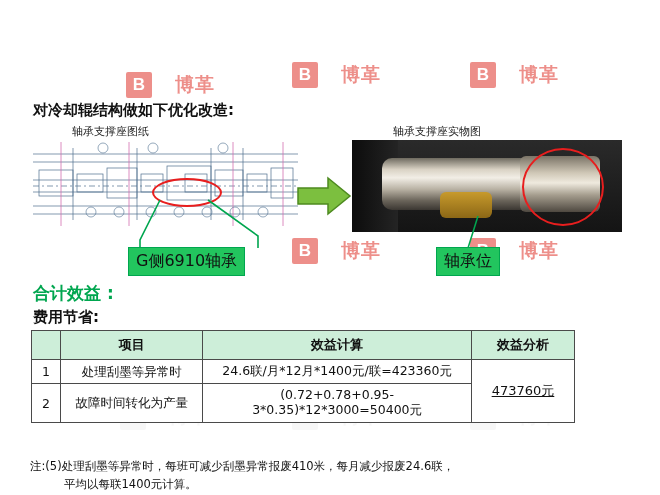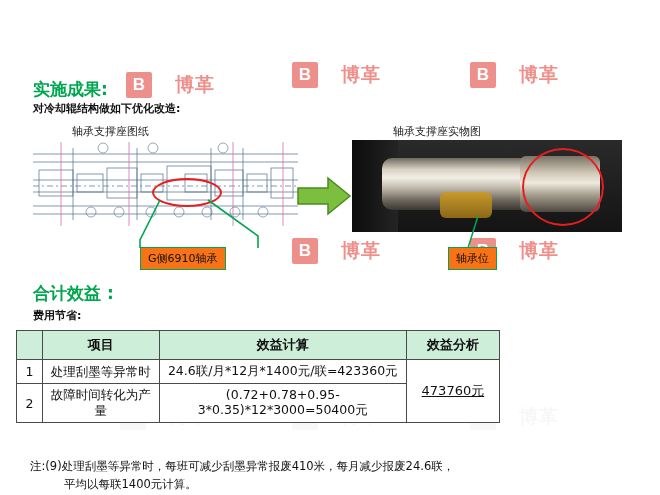--- a/index.html
+++ b/index.html
@@ -28,21 +28,21 @@
     position:absolute;left:34px;top:22px;
     border:2px solid #111;padding:5px 12px 7px 12px;
   }
   .title-box span{font-size:20px;font-weight:bold;color:#111;}
 
   
   .h-green{
     position:absolute;color:#00a64f;font-size:17px;font-weight:bold;
   }
   .h-black{
-    position:absolute;color:#111;font-size:11px;font-weight:bold;
+    position:absolute;color:#111;font-size:15px;font-weight:bold;
   }
 
   
   .cap{position:absolute;font-size:11px;color:#222;}
 
   .drawing{
     position:absolute;left:33px;top:140px;width:265px;height:90px;
     background:#ffffff;overflow:hidden;
   }
   .drawing svg{display:block;}
@@ -74,29 +74,29 @@
     border:2.5px solid #e81e1e;border-radius:50%;
   }
 
   .drawing-ellipse{
     position:absolute;left:152px;top:178px;width:66px;height:25px;
     border:2px solid #e81e1e;border-radius:50%;
   }
 
   
   .callout{
-    position:absolute;border:1.5px solid #00a64f;background:#f97316;
-    font-size:11px;color:#111;padding:3px 7px;white-space:nowrap;margin-left:12px;
+    position:absolute;border:1.5px solid #00a64f;background:#22c55e;
+    font-size:16px;color:#111;padding:3px 7px;white-space:nowrap;
   }
 
   .arrow-big{position:absolute;left:296px;top:176px;}
 
   
   table.benefit{
-    position:absolute;left:16px;top:330px;width:484px;
+    position:absolute;left:31px;top:330px;width:544px;
     border-collapse:collapse;background:#fff;
   }
   table.benefit th,table.benefit td{
     border:1px solid #4a4a4a;text-align:center;color:#111;
     font-size:12.5px;padding:3px 2px;
   }
   table.benefit th{background:#cdeed9;font-weight:bold;font-size:13px;height:22px;}
   table.benefit td.idx{width:28px;}
   table.benefit td.item{width:168px;line-height:1.25;}
   table.benefit td.calc{width:290px;}
@@ -137,21 +137,20 @@
   <div class="wm pale" style="left:292px;top:404px;">
     <div class="mark">B</div>
     <div class="wtxt">博革</div>
   </div>
   <div class="wm pale" style="left:470px;top:404px;">
     <div class="mark">B</div>
     <div class="wtxt">博革</div>
   </div>
 
 
-  <div class="h-green" style="left:33px;top:78px;">实施成果:</div>
   <div class="h-black" style="left:33px;top:101px;">对冷却辊结构做如下优化改造:</div>
 
   <div class="cap" style="left:72px;top:124px;">轴承支撑座图纸</div>
   <div class="cap" style="left:393px;top:124px;">轴承支撑座实物图</div>
 
   <div class="drawing">
     <svg width="265" height="90" viewBox="0 0 265 90">
       <g stroke="#4e6e8e" stroke-width="0.7" fill="none">
         <line x1="0" y1="14" x2="265" y2="14"></line>
         <line x1="0" y1="22" x2="265" y2="22"></line>
@@ -238,18 +237,18 @@
     </tr>
     <tr>
       <td class="idx">2</td>
       <td class="item">故障时间转化为产量</td>
       <td class="calc">(0.72+0.78+0.95-3*0.35)*12*3000=50400元</td>
     </tr>
   </tbody>
     </table>
 
   <div class="notes">
-    <div>注:(9)处理刮墨等异常时，每班可减少刮墨异常报废410米，每月减少报废24.6联，</div>
+    <div>注:(5)处理刮墨等异常时，每班可减少刮墨异常报废410米，每月减少报废24.6联，</div>
     <div style="padding-left:34px;">平均以每联1400元计算。</div>
     <div style="padding-left:22px;">（2）以停机1小时损失3000元计算 (资料来源于一科资本支出预算)。</div>
   </div>
 
 </div>
 
 </body></html>

